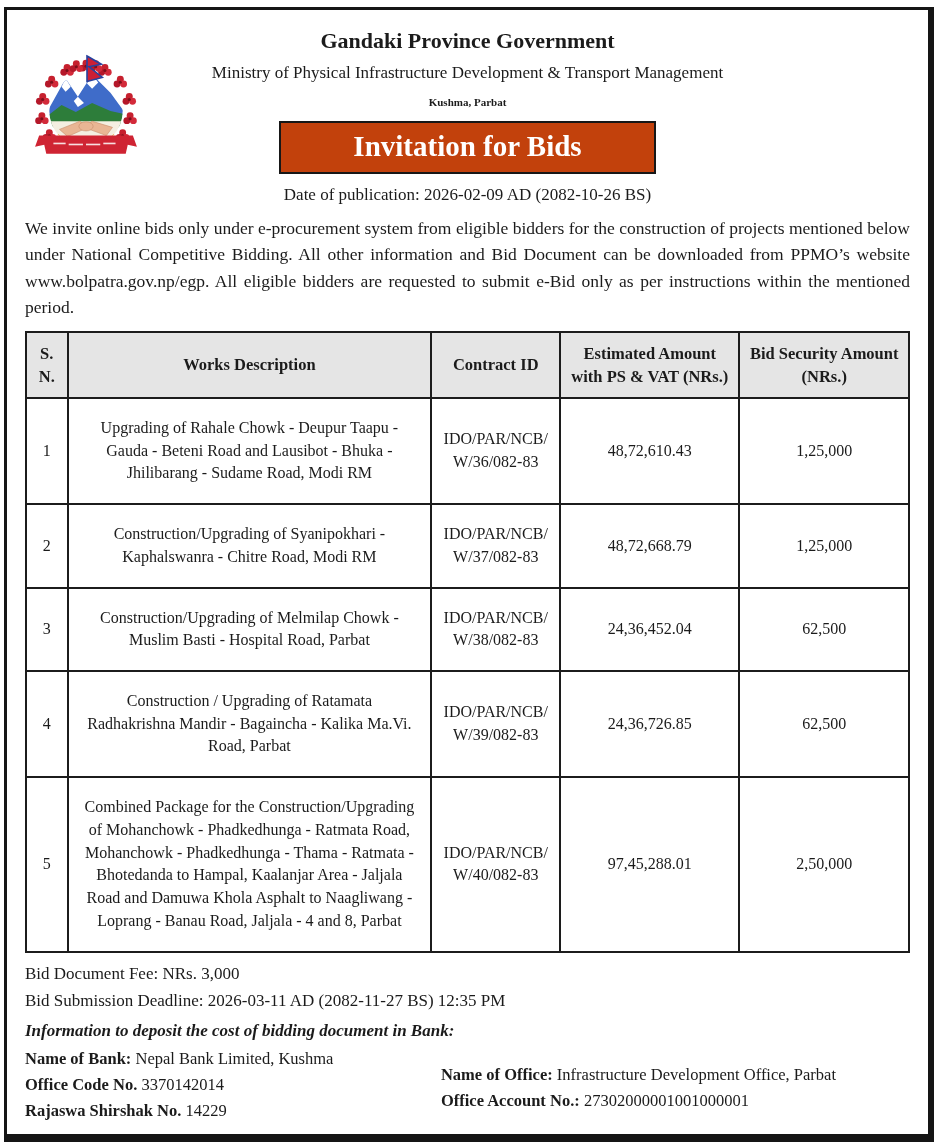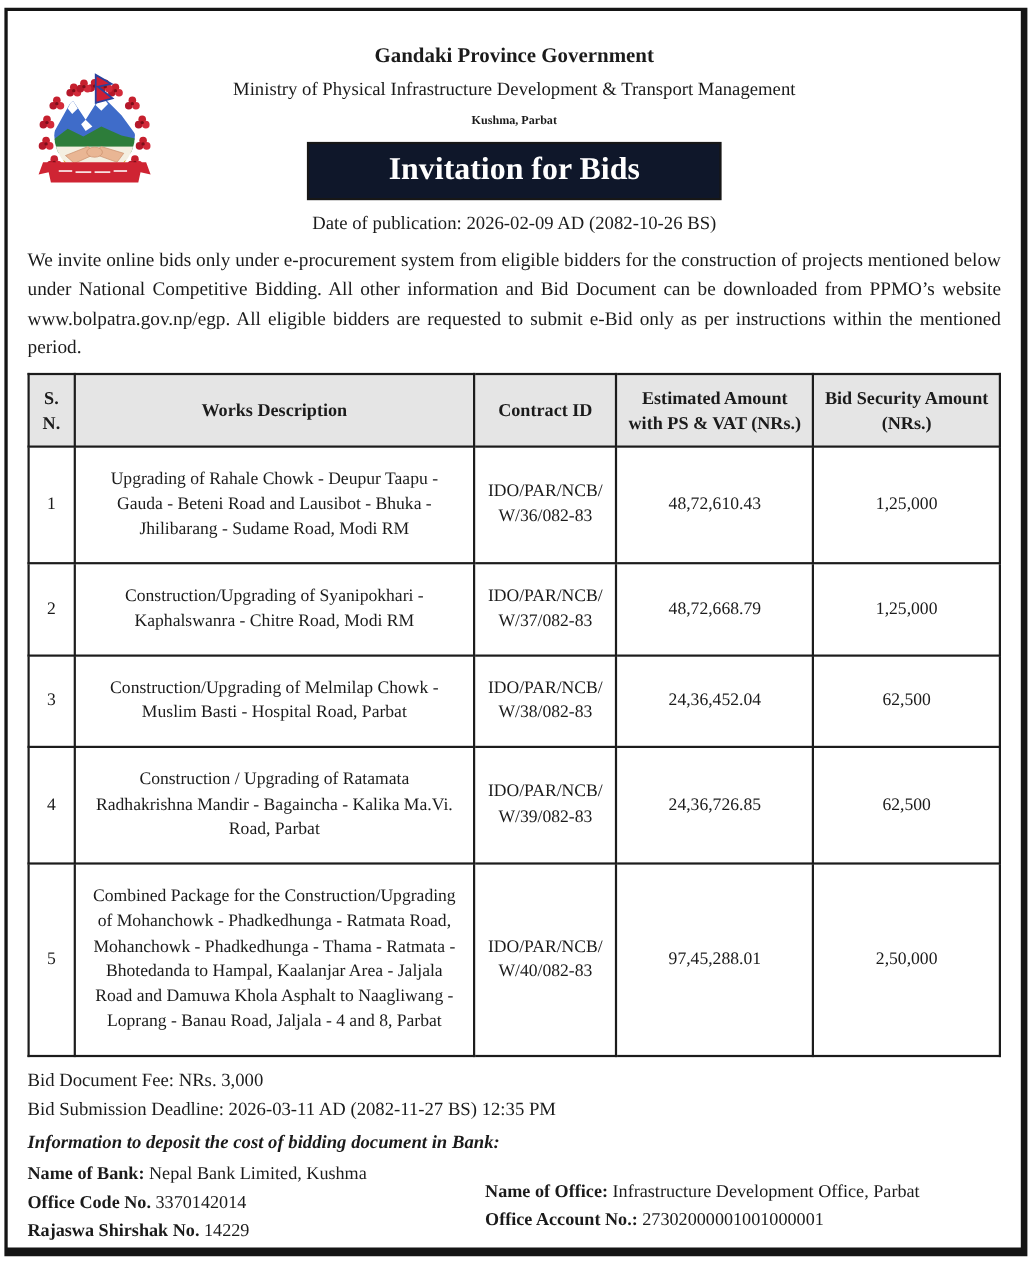--- a/index.html
+++ b/index.html
@@ -1,25 +1,25 @@
 <!DOCTYPE html>
 <html><head>
 <meta charset="utf-8">
 <style>
   html,body{margin:0;padding:0;background:#fff;}
   .canvas{position:relative;width:940px;height:1146px;background:#fff;font-family:"Liberation Serif","DejaVu Serif",serif;color:#1b1b1b;overflow:hidden;}
   .page{position:absolute;left:4px;top:7px;right:6px;bottom:4px;border:3px solid #151515;border-right-width:6px;border-bottom-width:8px;box-sizing:border-box;padding:10px 18px 0 18px;overflow:hidden;}
   .hdr{text-align:center;position:relative;}
   .emblem{position:absolute;left:6px;top:26px;width:110px;height:106px;}
-  .gov-line{font-size:19px;font-weight:bold;margin-top:20px;}
+  .gov-line{font-size:22px;font-weight:bold;margin-top:8px;}
   .ministry-line{font-size:17px;font-weight:normal;margin-top:9px;}
   .office-line{font-size:35px;font-weight:bold;margin-top:2px;letter-spacing:.2px;}
   .loc-line{font-size:11px;font-weight:bold;margin-top:13px;}
   .banner-wrap{margin-top:15px;}
-  .banner{display:inline-block;background:#0f172a;color:#fff;font-size:29px;font-weight:bold;padding:7px 72px 9px;box-shadow:0 0 0 2px #171717;}
+  .banner{display:inline-block;background:#c2410c;color:#fff;font-size:29px;font-weight:bold;padding:7px 72px 9px;box-shadow:0 0 0 2px #171717;}
   .pubdate{font-size:17px;font-weight:normal;margin-top:13px;}
   .intro{font-size:17.5px;line-height:1.5;text-align:justify;margin-top:10px;}
   table.works{border-collapse:collapse;width:100%;margin-top:11px;table-layout:fixed;}
   table.works th,table.works td{border:2px solid #1c1c1c;text-align:center;vertical-align:middle;font-size:16px;line-height:1.42;padding:6px 6px;word-wrap:break-word;}
   table.works th{background:#e5e5e5;font-weight:bold;font-size:16.5px;height:52px;}
   table.works td:nth-child(2){padding:18px 14px;}
   .col-sn{width:4.7%;}.col-desc{width:41.2%;}.col-cid{width:14.6%;}.col-amt{width:20.3%;}.col-sec{width:19.2%;}
   .feelines{margin-top:7px;font-size:17px;line-height:1.62;}
   .bank-heading{font-size:17px;font-weight:bold;font-style:italic;margin-top:6px;}
   .bank-cols{display:flex;margin-top:5px;}

